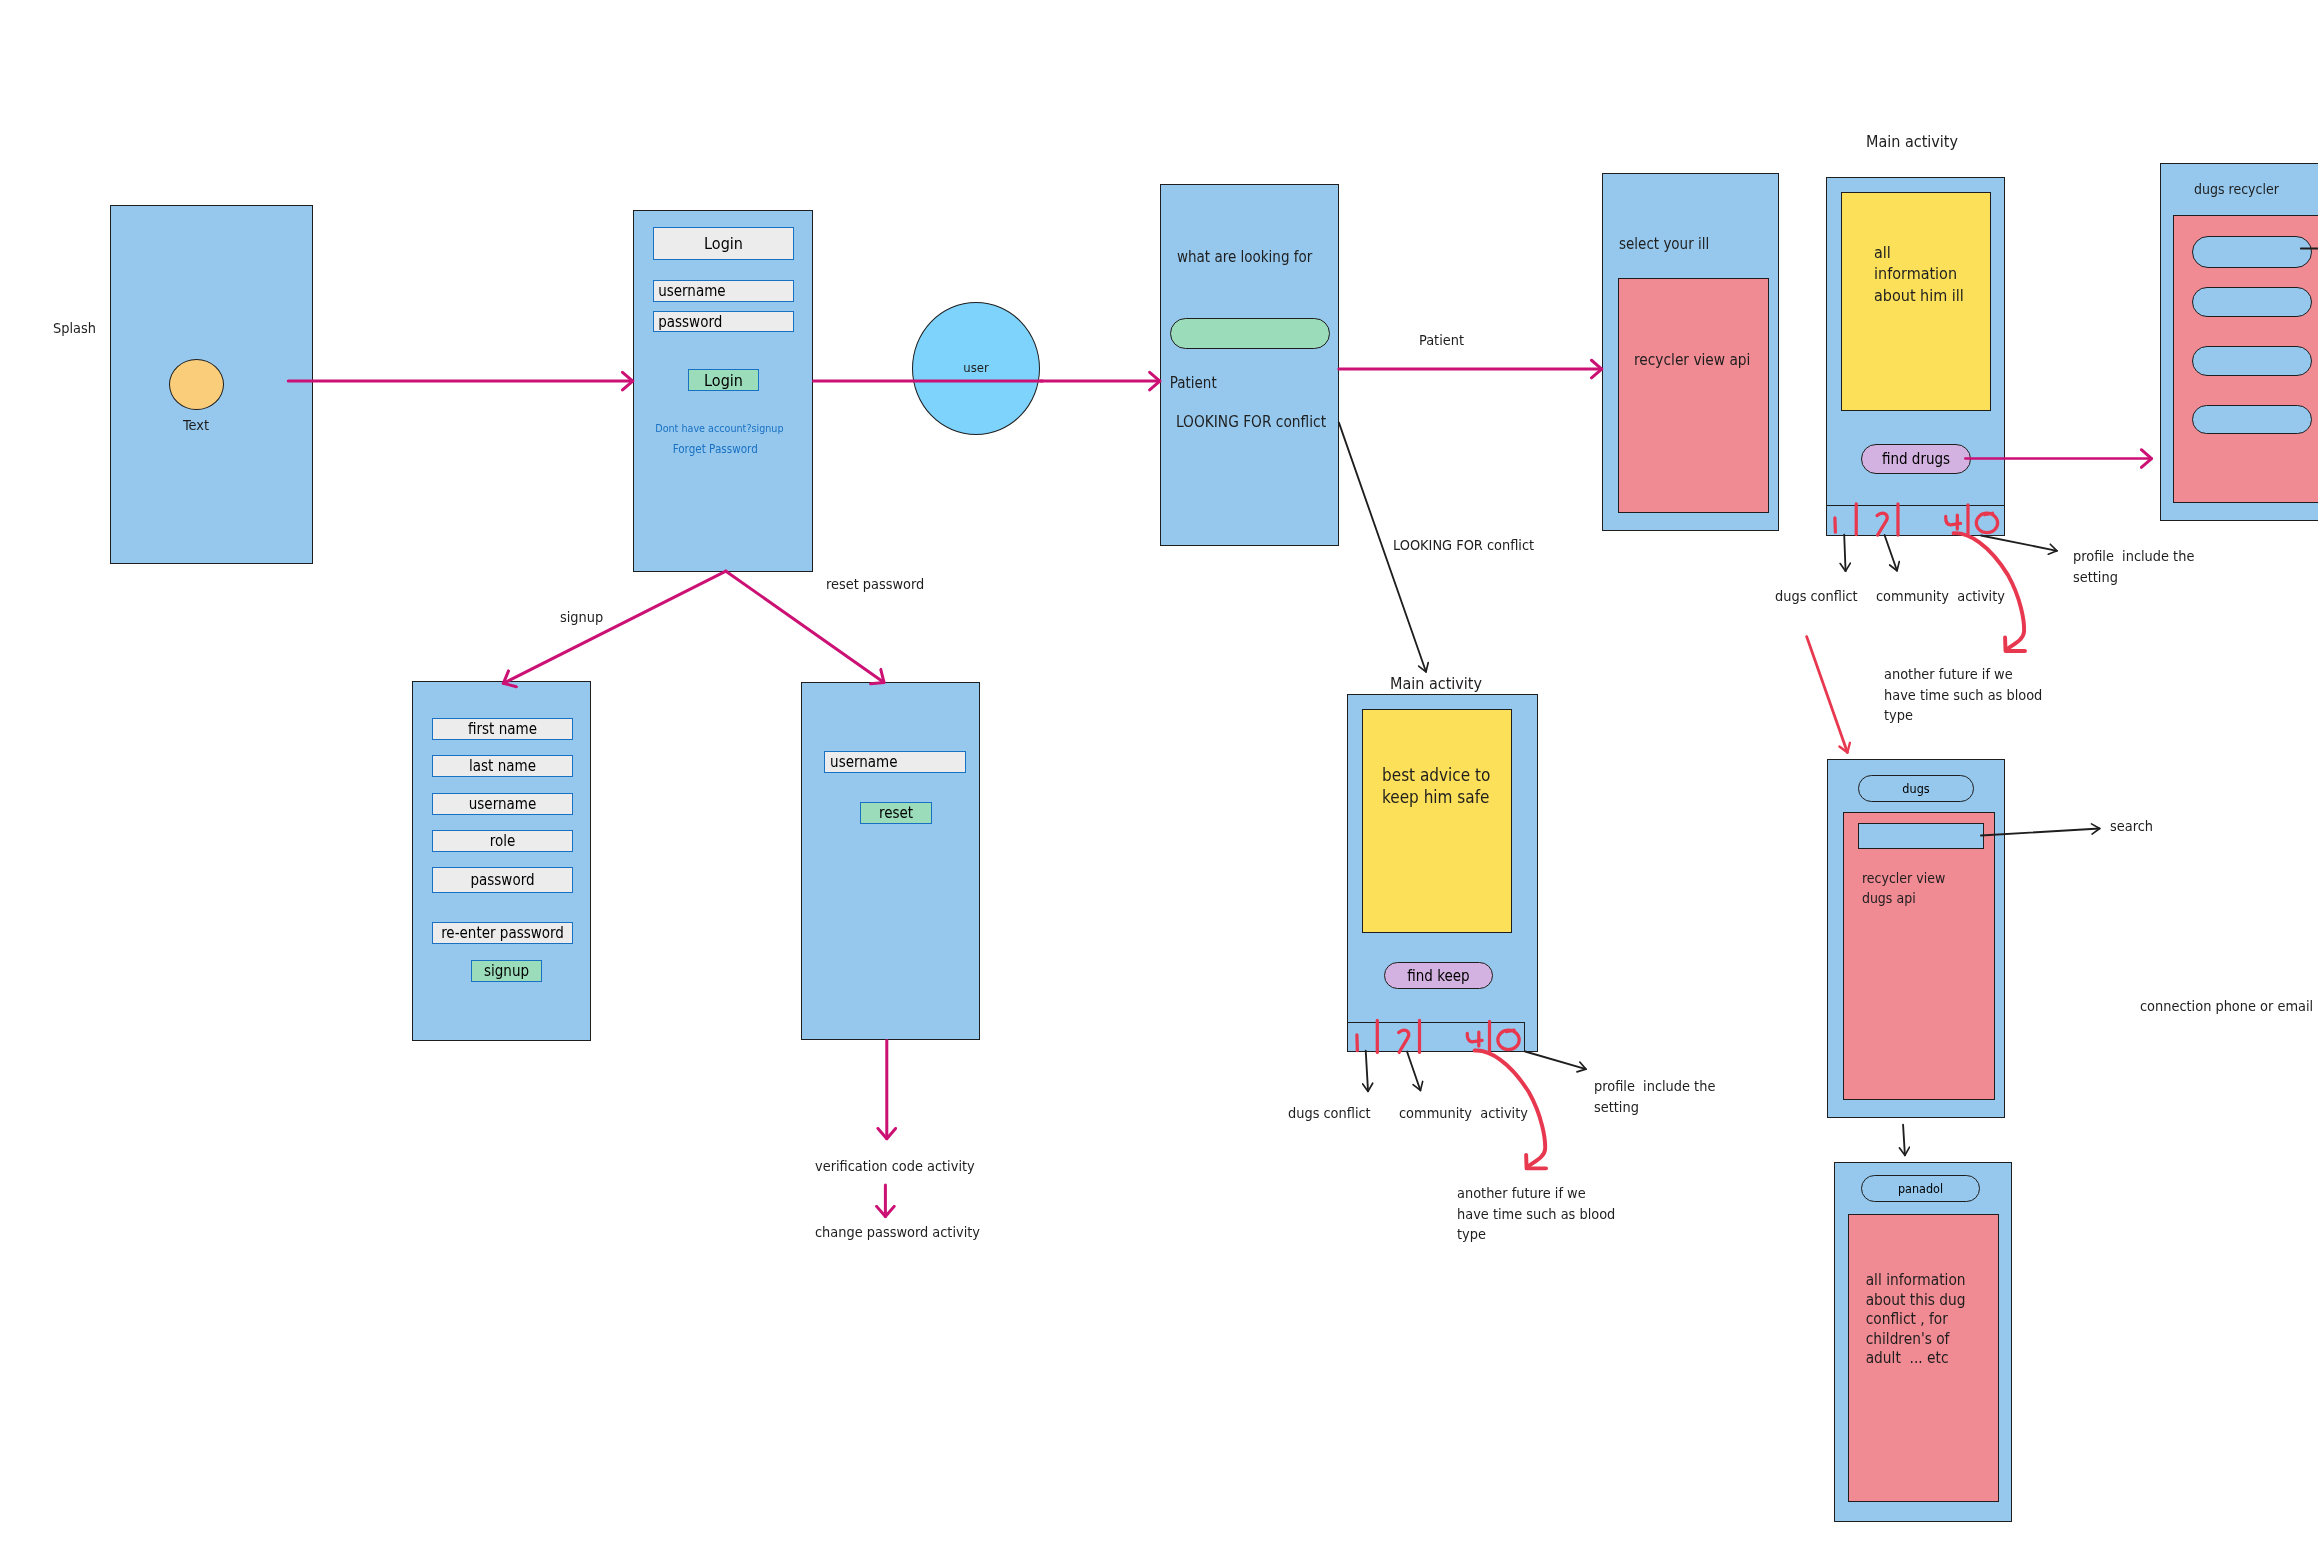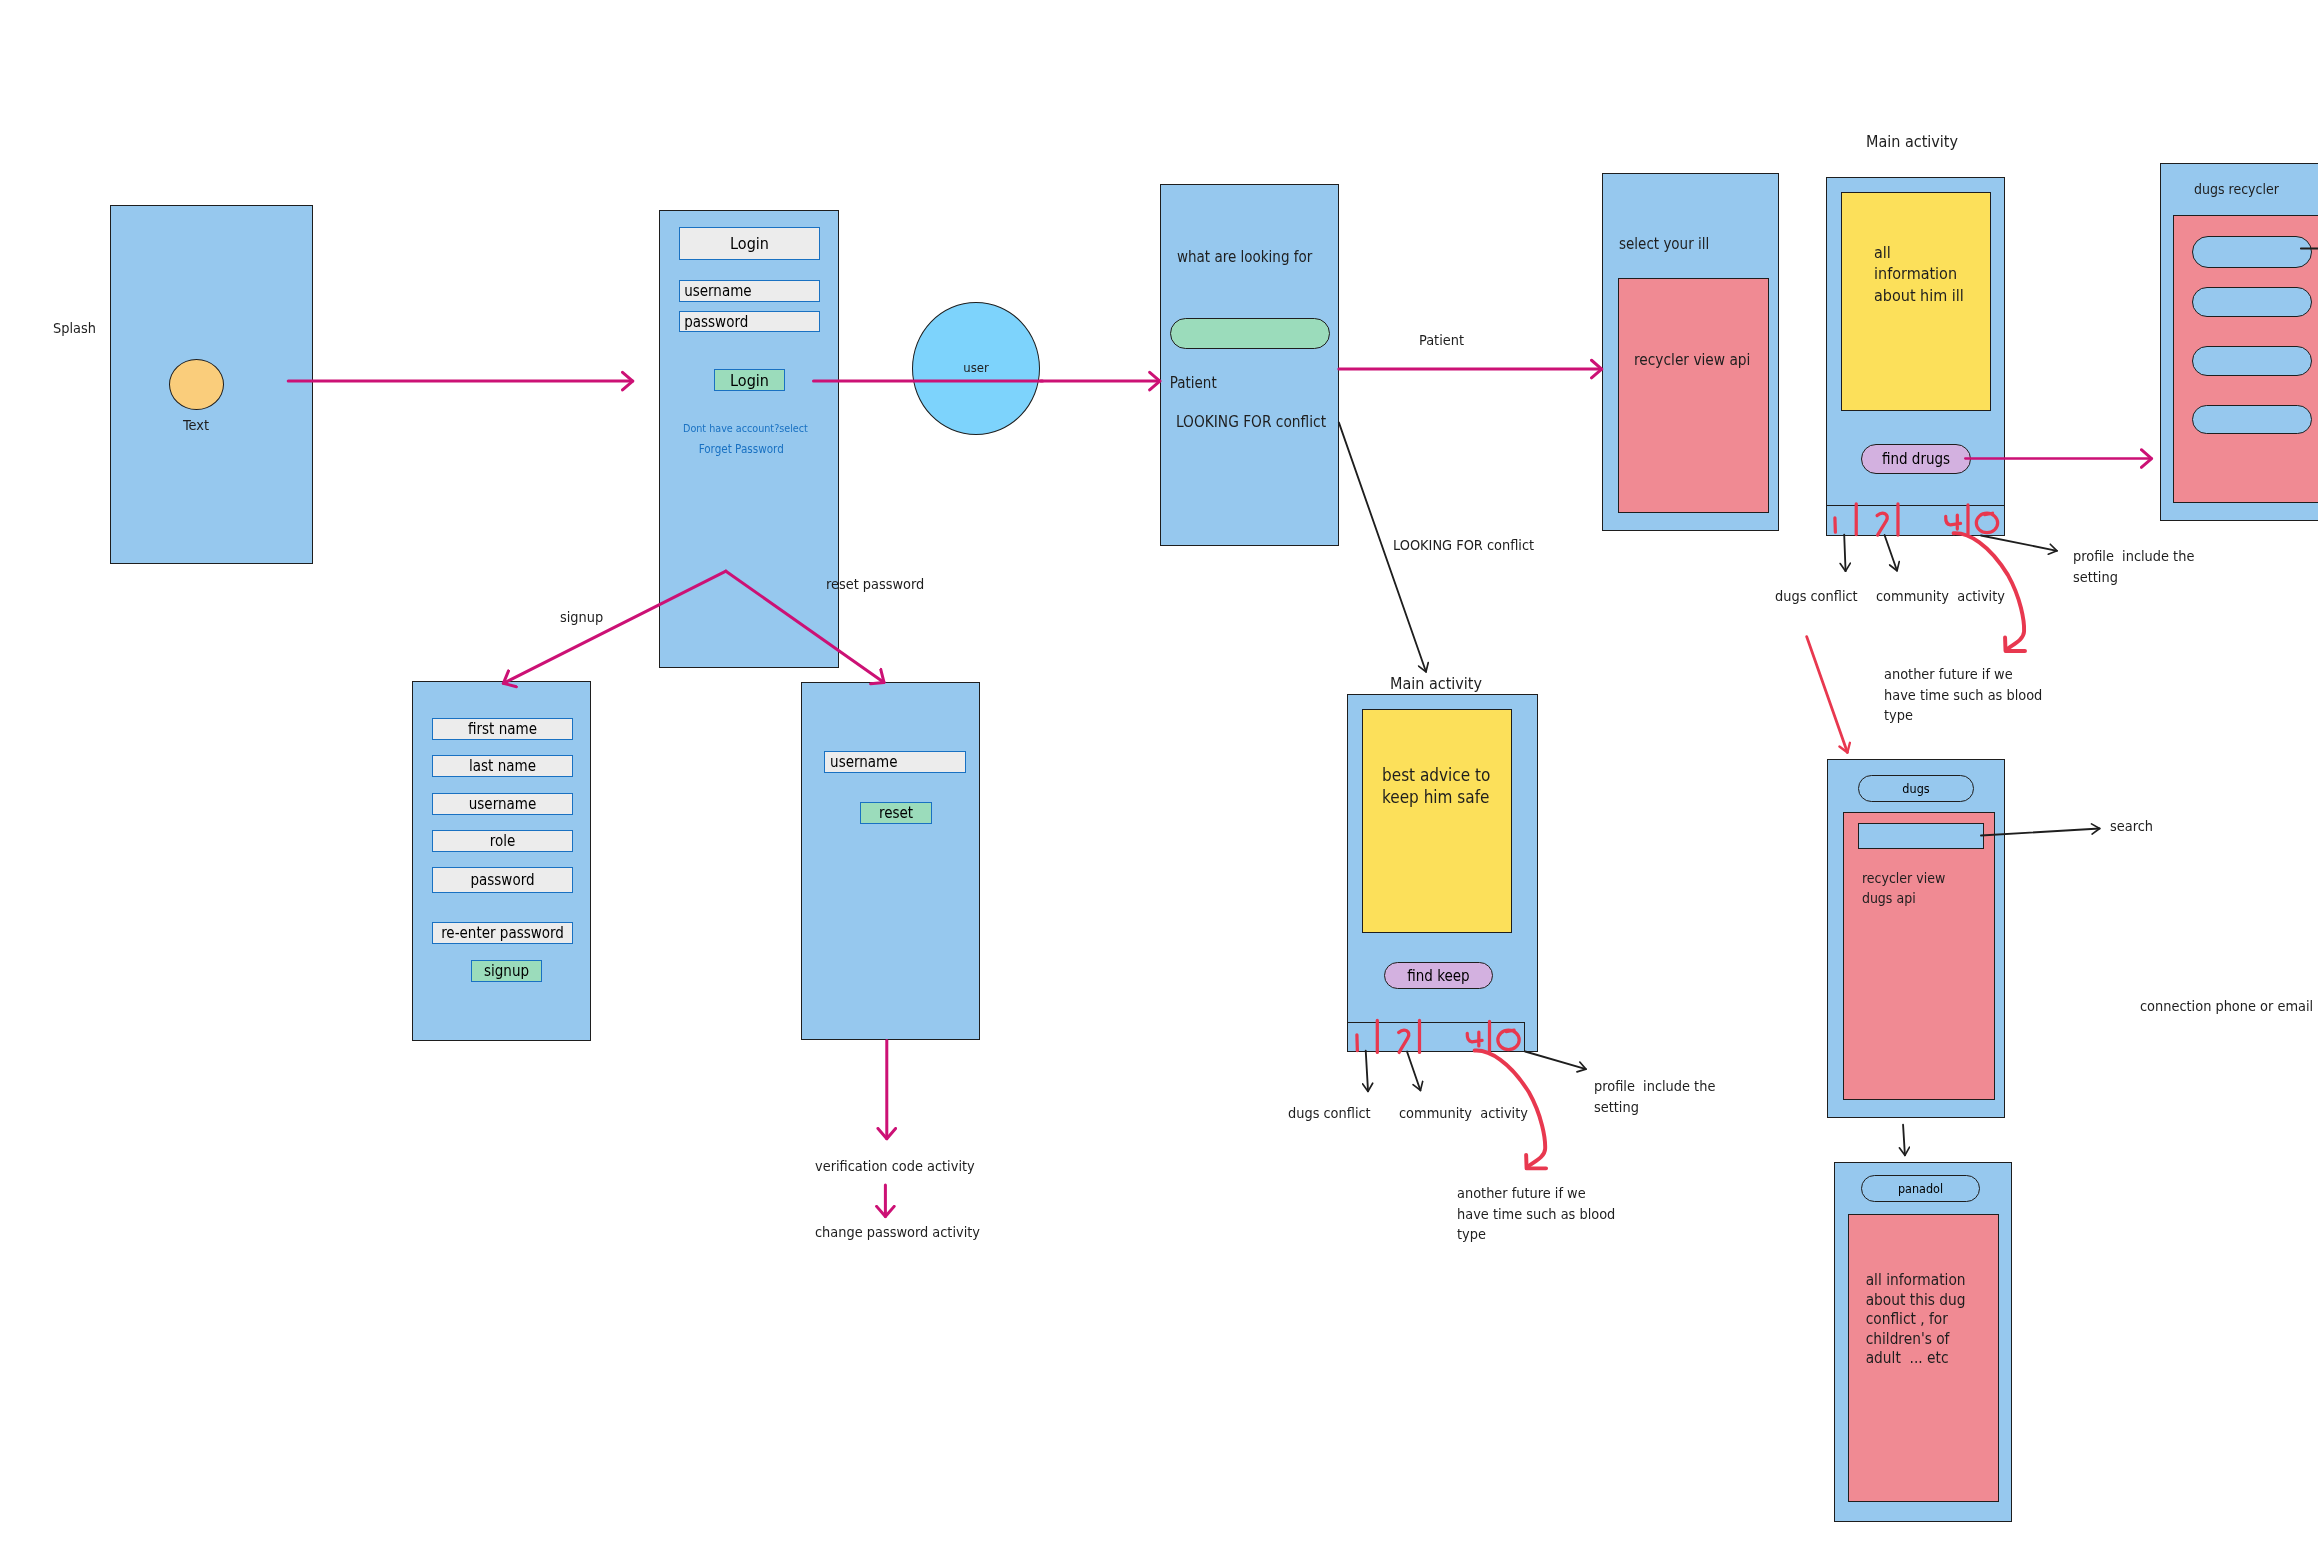--- a/index.html
+++ b/index.html
@@ -25,28 +25,28 @@
 
 <div id="stage">
 
 <div class="lbl" style="left:53px;top:319px;font-size:14.4px;">Splash</div>
 <div class="screen" style="left:110px;top:205px;width:203px;height:359px;">
   <div class="node" style="left:58px;top:153px;width:55px;height:51px;border:1.9px solid #1e1e1e;
               border-radius:50%;background:#facd7b;"></div>
   <div class="lbl ctr" style="left:27px;top:210px;width:116px;font-size:14.4px;justify-content:center;">Text</div>
 </div>
 
-<div class="screen" style="left:633px;top:210px;width:180px;height:458px;margin-left:26px;">
+<div class="screen" style="left:633px;top:210px;width:180px;height:362px;">
   <div class="field" style="left:19px;top:16px;width:141px;height:33px;font-size:16px;">Login</div>
   <div class="field" style="left:19px;top:69px;width:141px;height:22px;font-size:15px;
               justify-content:flex-start;padding-left:4.2px;">username</div>
   <div class="field" style="left:19px;top:100px;width:141px;height:21.3px;font-size:15px;
               justify-content:flex-start;padding-left:4.2px;">password</div>
   <div class="btn" style="left:54px;top:158px;width:71px;height:22px;font-size:16px;">Login</div>
-  <div class="lbl ctr" style="left:-4.6px;top:211px;width:180px;font-size:10.7px;color:#1971c2;justify-content:center;">Dont have account?select</div>
+  <div class="lbl ctr" style="left:-4.6px;top:211px;width:180px;font-size:10.7px;color:#1971c2;justify-content:center;">Dont have account?signup</div>
   <div class="lbl ctr" style="left:-8.8px;top:231px;width:180px;font-size:11.6px;color:#1971c2;justify-content:center;">Forget Password</div>
 </div>
 
 <div class="screen" style="left:412px;top:681px;width:179px;height:360px;">
   <div class="field" style="left:19px;top:36px;width:141px;height:22px;font-size:15px;">first name</div>
   <div class="field" style="left:19px;top:73px;width:141px;height:22px;font-size:15px;">last name</div>
   <div class="field" style="left:19px;top:111px;width:141px;height:22px;font-size:15px;">username</div>
   <div class="field" style="left:19px;top:148px;width:141px;height:22px;font-size:15px;">role</div>
   <div class="field" style="left:19px;top:185px;width:141px;height:25.5px;font-size:15px;">password</div>
   <div class="field" style="left:19px;top:240px;width:141px;height:22px;font-size:15px;">re-enter password</div>

